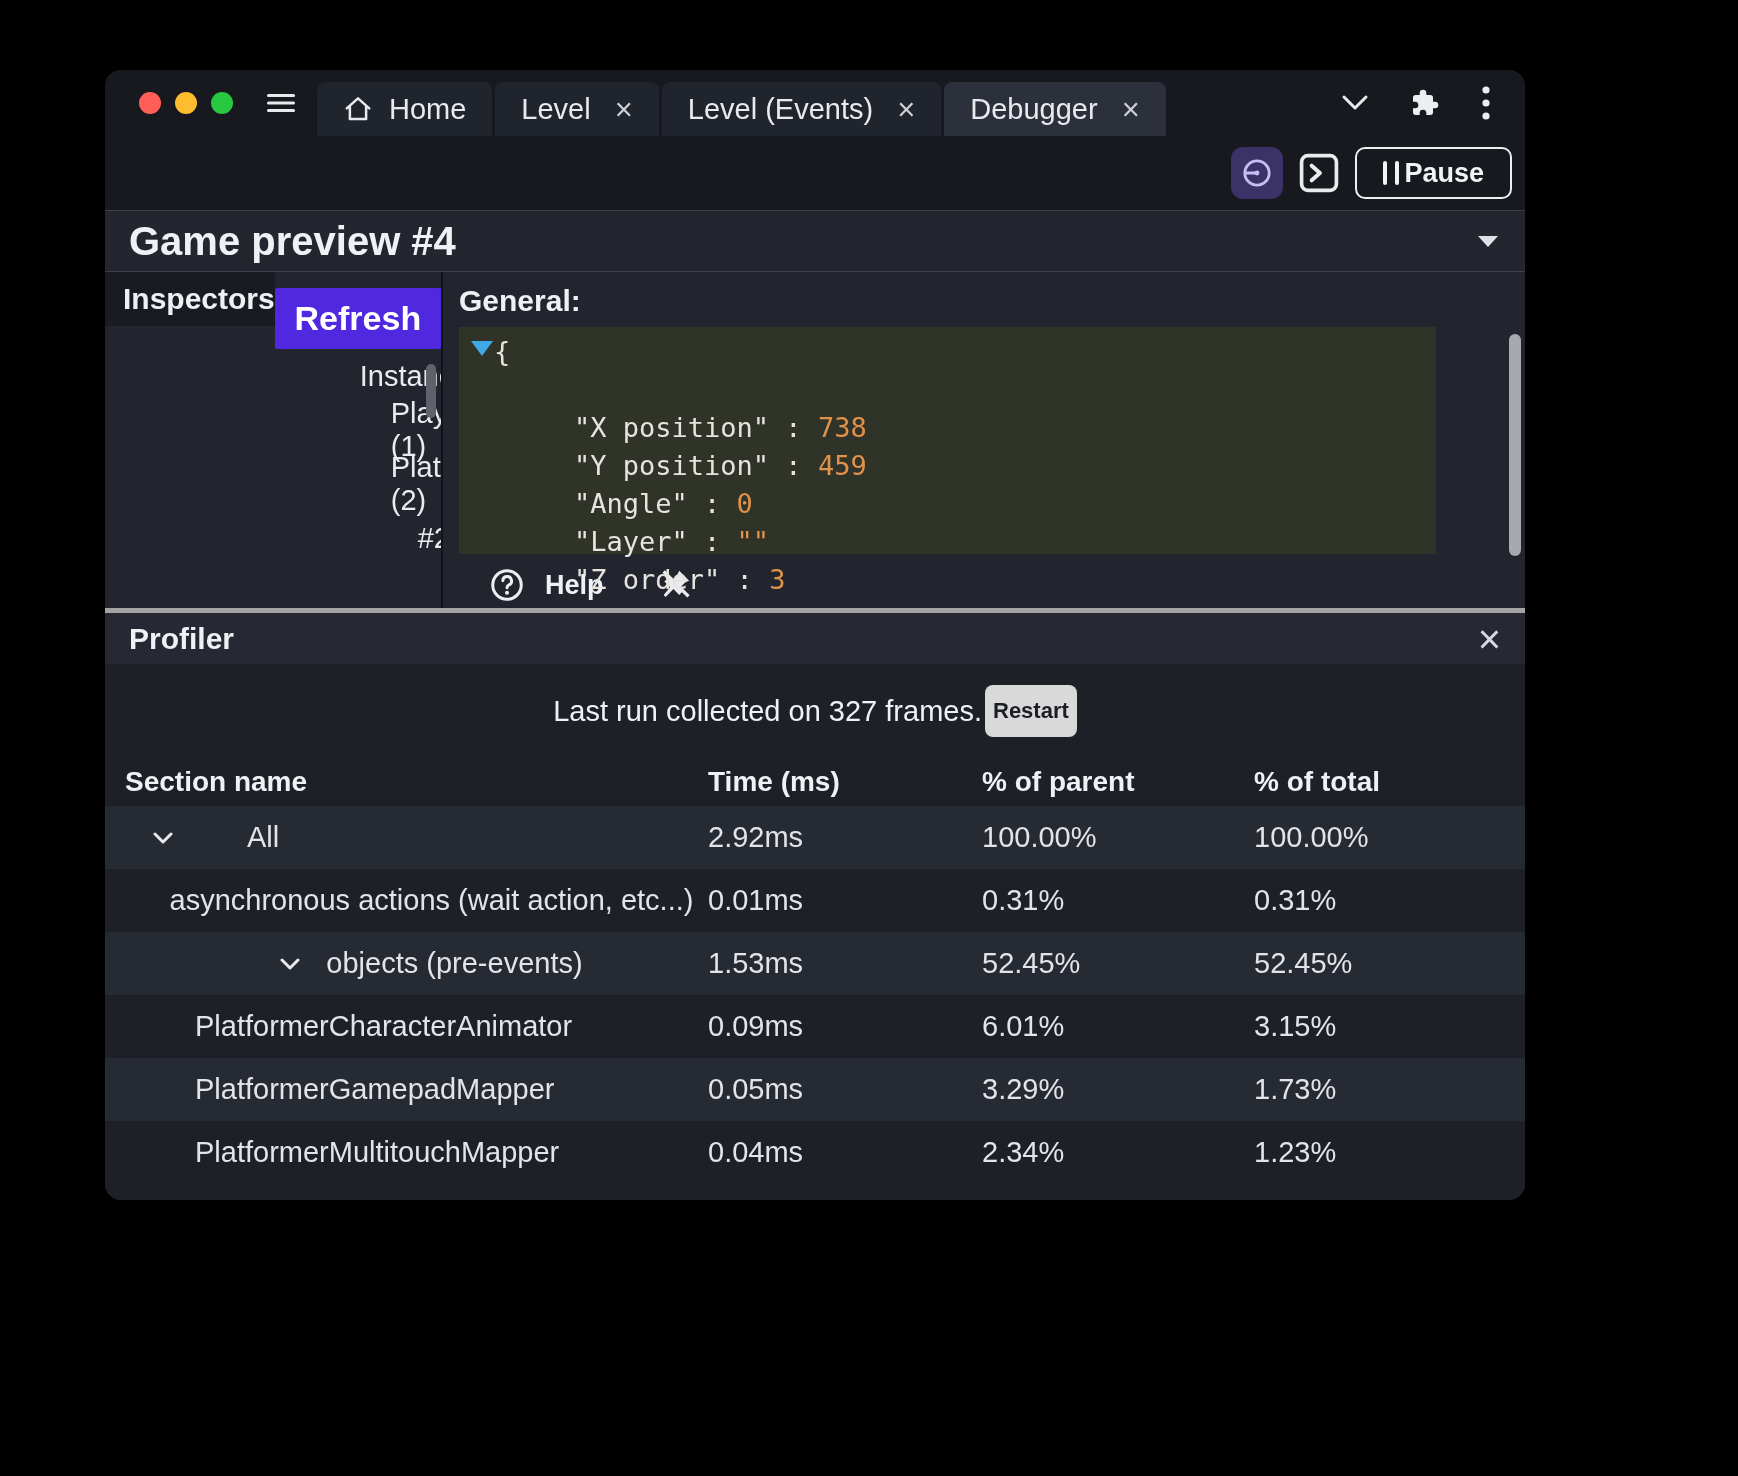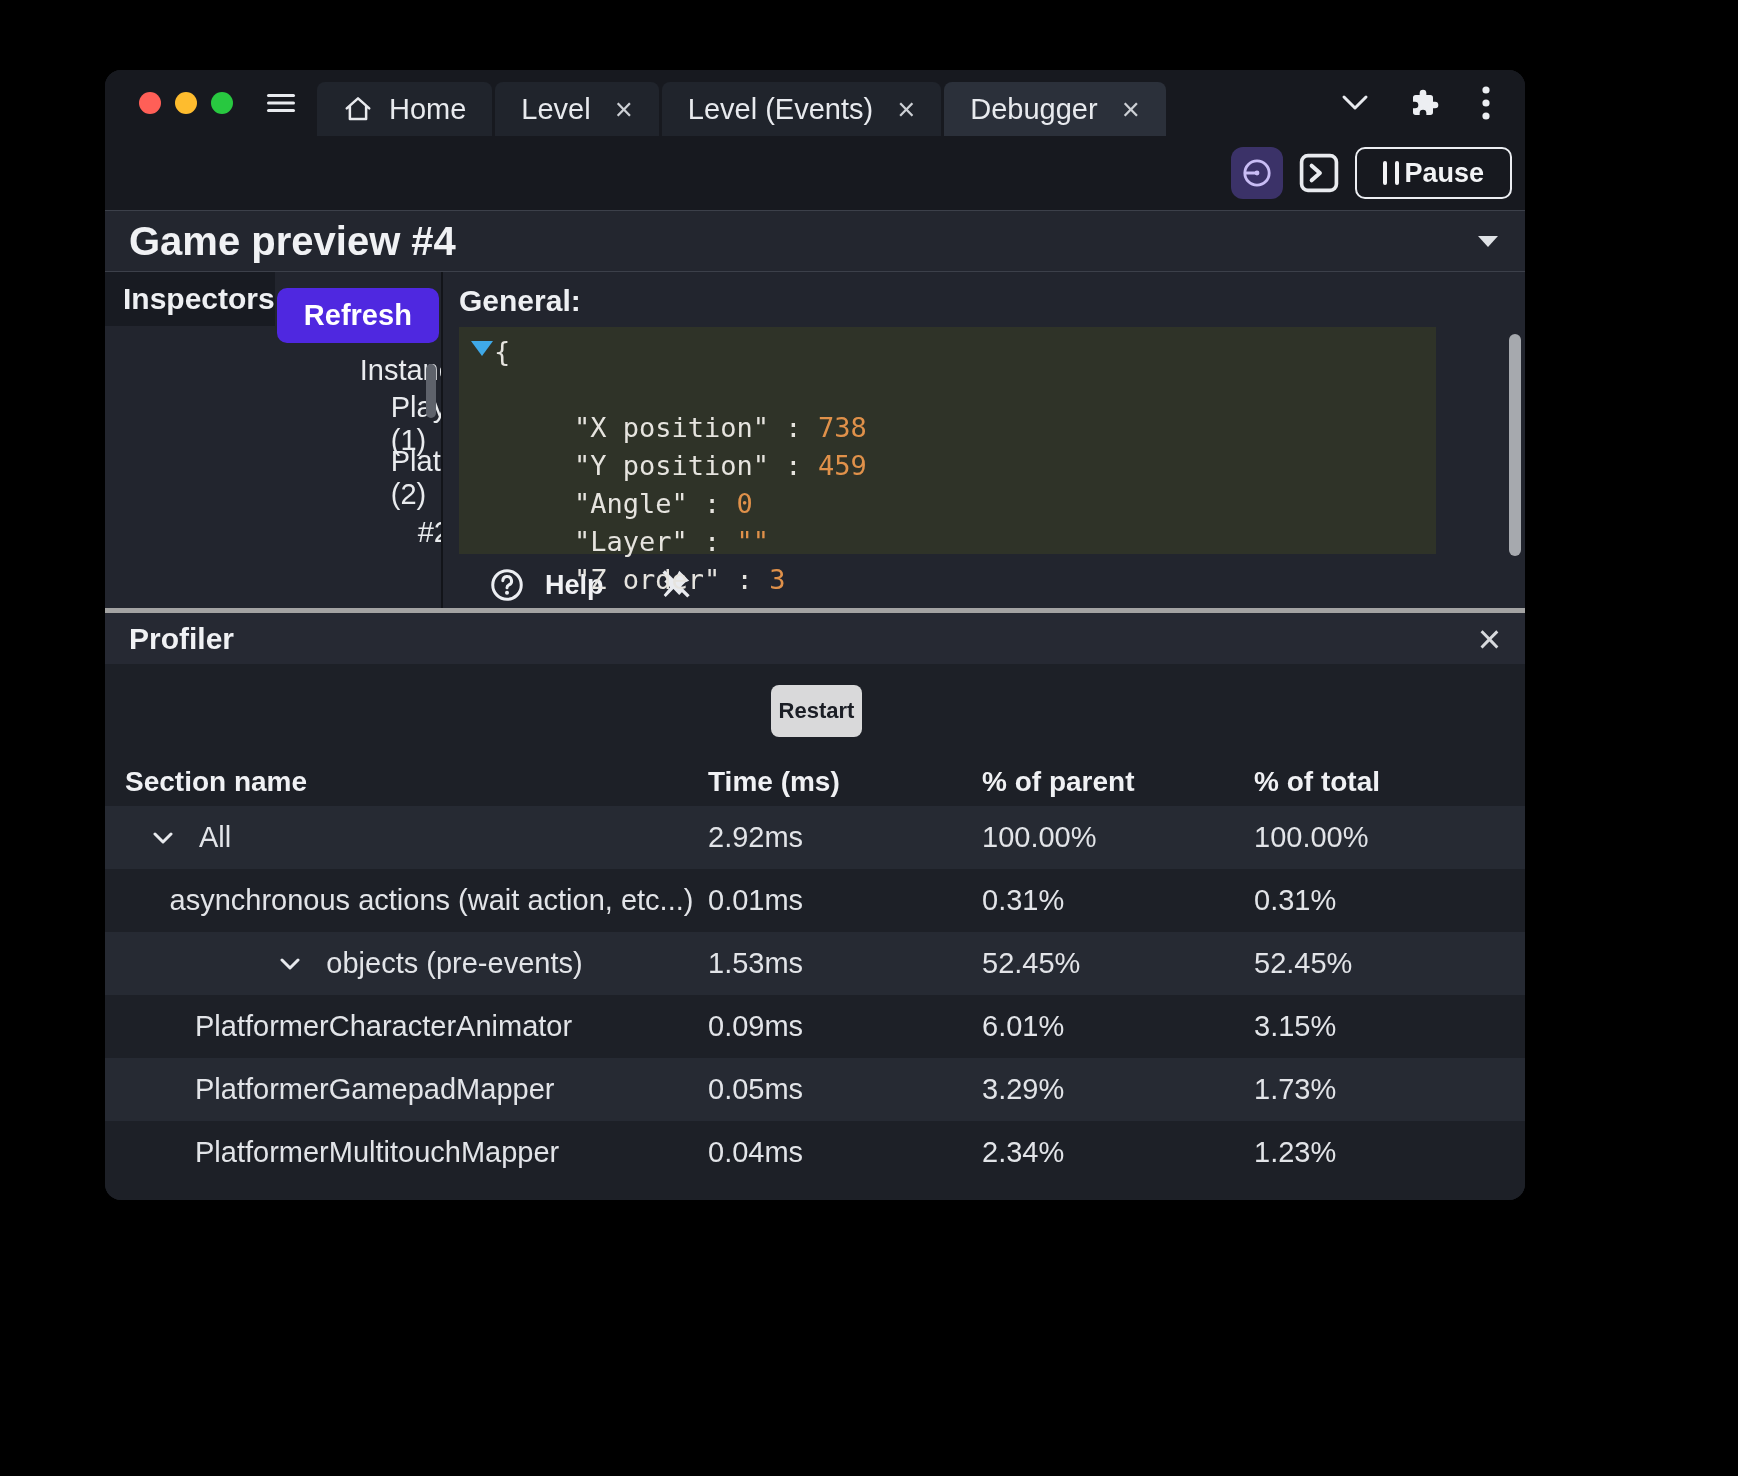--- a/index.html
+++ b/index.html
@@ -44,21 +44,21 @@
   .preview-title { font-size:40px; font-weight:bold; color:#f0f1f4; }
   .preview-caret { margin-left:auto; background:none; border:none; cursor:pointer; display:flex; }
 
   
   .panes { height:336px; display:flex; flex-shrink:0; background:#22252e; }
   .left-pane { width:338px; border-right:2px solid #121419; display:flex; flex-direction:row; flex-shrink:0; }
   .inspectors-header { height:54px; background:#181b22; display:flex; align-items:center;
                        padding-left:18px; font-size:30px; font-weight:bold; color:#eef0f3; }
   .inspectors-content { position:relative; flex:1; padding-top:16px; overflow:hidden; }
   .refresh-wrap { display:flex; justify-content:center; }
-  .refresh-btn { background:#4f28e0; color:#fff; font-weight:bold; font-size:29px; border:none;
+  .refresh-btn { background:#4f28e0; color:#fff; font-weight:bold; font-size:34px; border:none;
                  border-radius:10px; padding:11px 27px; cursor:pointer; }
   .inspector-item { height:54px; display:flex; align-items:center; font-size:29px; color:#e9ebee; cursor:pointer; }
   .inspector-item.depth-0 { padding-left:85px; }
   .inspector-item.depth-1 { padding-left:116px; }
   .inspector-item.depth-2 { padding-left:143px; }
   .scroll-thumb { position:absolute; border-radius:6px; }
   .scroll-thumb.left { right:5px; top:92px; width:10px; height:54px; background:#5e626b; }
 
   .right-pane { flex:1; position:relative; padding:12px 0 0 16px; }
   .general-title { font-size:30px; font-weight:bold; color:#eef0f3; margin-bottom:9px; }
@@ -88,21 +88,21 @@
   .restart-btn { background:#d9d9da; color:#1b1e25; font-weight:bold; font-size:22px; border:none;
                  border-radius:8px; padding:13px 8px; margin-left:3px; cursor:pointer;text-align:right; }
 
   .thead, .trow { display:flex; align-items:center; flex-shrink:0; }
   .thead { height:48px; font-weight:bold; font-size:28px; color:#f0f1f4; }
   .trow { height:63px; font-size:29px; color:#e2e4e8; }
   .trow.striped { background:#262a33; }
   .col-name { flex:1; display:flex; align-items:center; overflow:hidden; }
   .thead .col-name { padding-left:20px; }
   .col-time { width:274px; } .col-parent { width:272px; } .col-total { width:271px; }
-  .trow .col-name.depth-0 { padding-left:48px; }
+  .trow .col-name.depth-0 { padding-left:48px;gap:48px; }
   .trow .col-name.depth-1 { padding-left:50px;justify-content:center; }
   .trow .col-name.depth-2 { padding-left:90px; }
   .row-chevron { margin-right:26px; flex-shrink:0; }
 </style>
 </head>
 <body>
 
 <div class="window">
 
   <div class="titlebar">
@@ -265,20 +265,21 @@
     </div>
   </div>
 
   <div class="profiler-header">
     <span class="profiler-title">Profiler</span>
     <button class="profiler-close">×</button>
   </div>
 
   <div class="profiler-body">
     <div class="status-row">
+      <span class="status-text">Last run collected on 327 frames.</span>
       <button class="restart-btn">Restart</button>
     </div>
 
     <div class="thead">
       <div class="col-name">Section name</div>
       <div class="col-time">Time (ms)</div>
       <div class="col-parent">% of parent</div>
       <div class="col-total">% of total</div>
     </div>
     <div id="profiler-rows">

